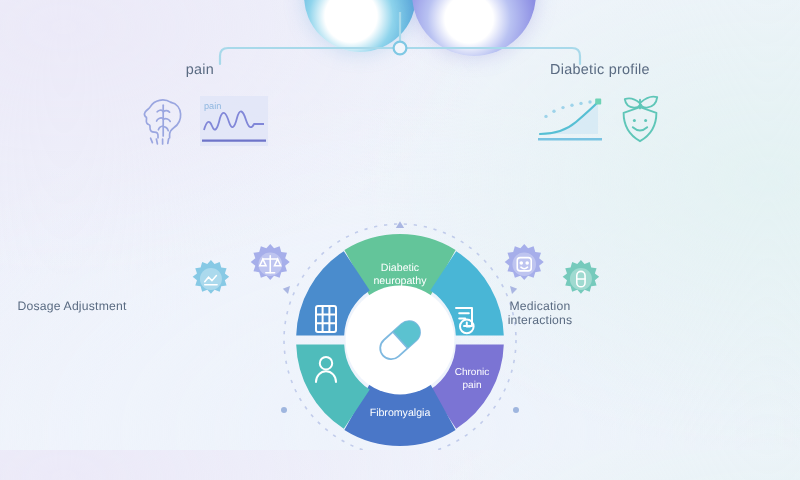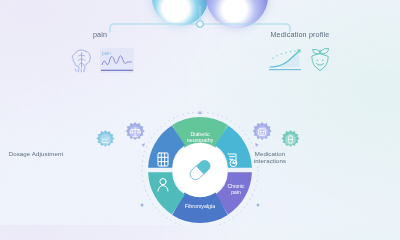--- a/index.html
+++ b/index.html
@@ -85,21 +85,21 @@
           <rect x="1" y="1" width="34" height="25" fill="#dfe4f7" opacity="0.75"></rect>
           <text x="3" y="7.5" font-family="Liberation Sans, sans-serif" font-size="4.6" fill="#8fb7e0">pain</text>
           <path d="M3 18 Q5 11 7 16 T11 12 Q13 6 15.5 14 Q17.5 20 19.5 12 Q21.5 5 24 13 Q26 19 28 15 L33 15" fill="none" stroke="#8187d8" stroke-width="0.9" stroke-linejoin="round"></path>
           <path d="M2 23.3 L34 23.3" stroke="#6e74c9" stroke-width="1.2"></path>
         </svg>
       </div>
     </div>
 
 
     <div class="feature">
-      <div class="feat-label">Medication profile</div>
+      <div class="feat-label">Diabetic profile</div>
       <div class="feat-icons">
         <svg width="36" height="28" viewBox="0 0 36 28">
           <path d="M3 21 Q14 21 21 15 Q28 9 32 5 L32 21 Z" fill="#cfe6f5" opacity="0.65"></path>
           <path d="M3 21 Q14 21 21 15 Q28 9 32 5" fill="none" stroke="#56bfd4" stroke-width="1.1" stroke-linecap="round"></path>
           <g fill="#9ed3ea">
             <circle cx="6" cy="12.2" r="0.85"></circle>
               <circle cx="10" cy="9.6" r="0.85"></circle>
             <circle cx="14.5" cy="7.8" r="0.85"></circle>
               <circle cx="19" cy="6.6" r="0.85"></circle>
             <circle cx="23.5" cy="5.7" r="0.85"></circle>

